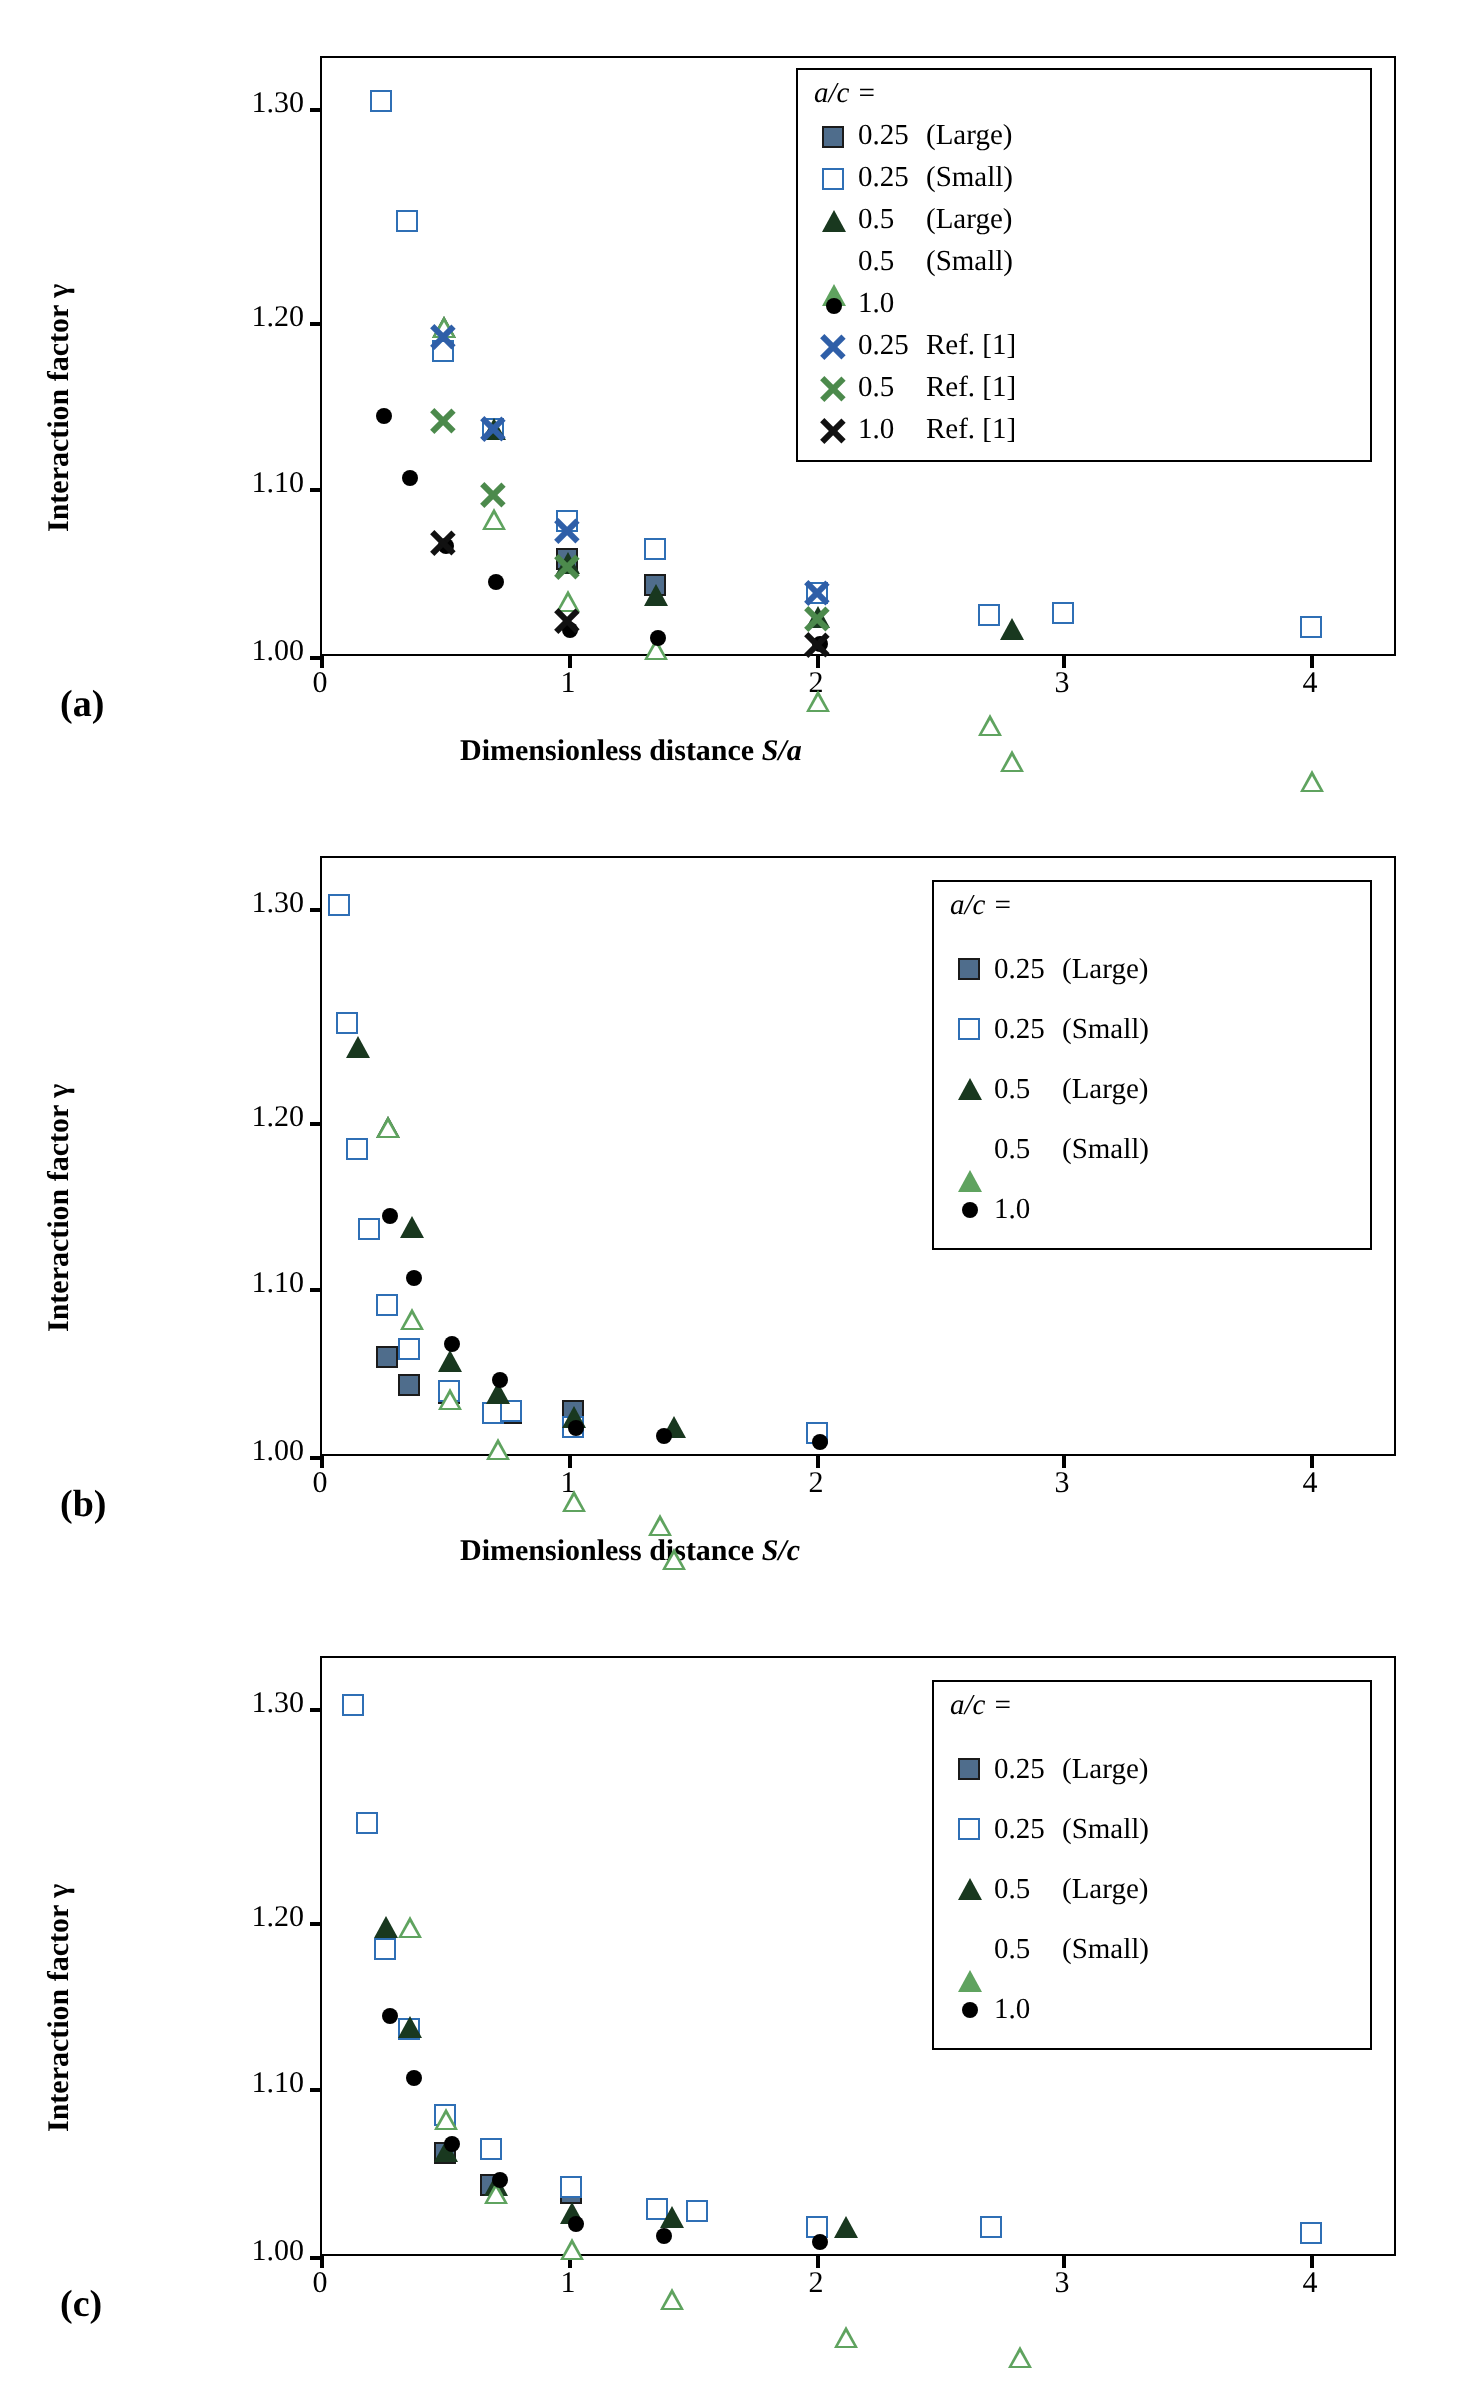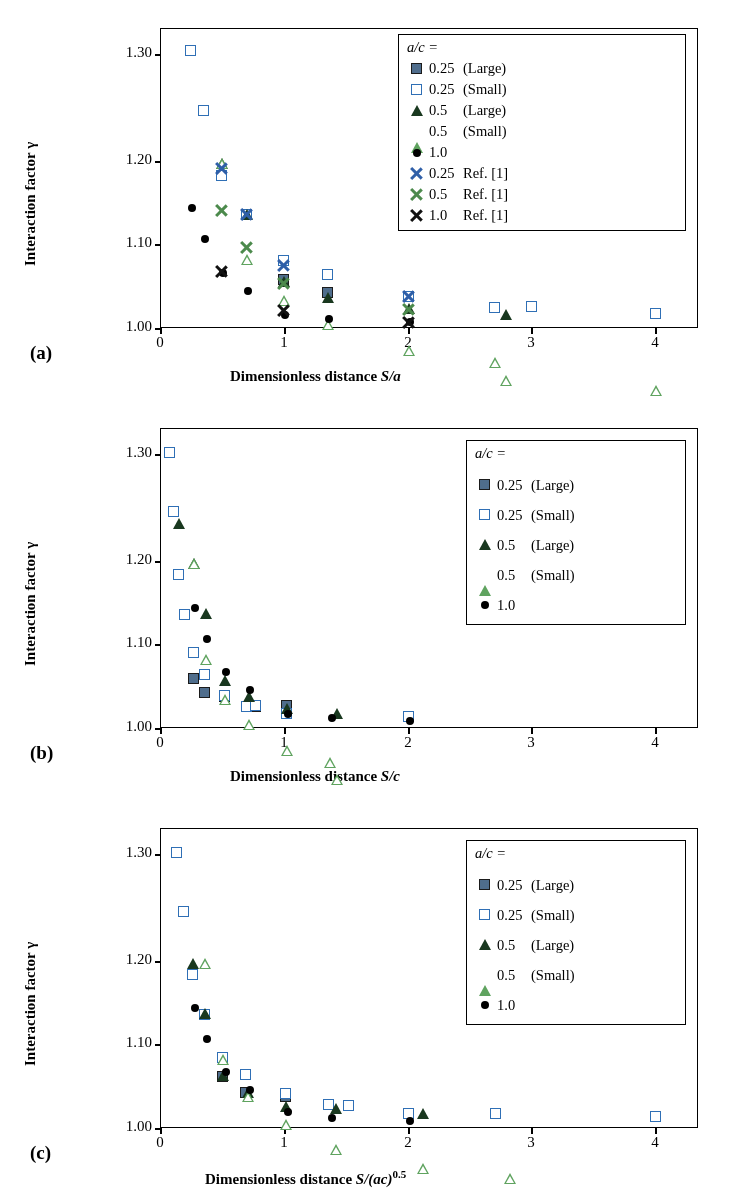--- a/index.html
+++ b/index.html
@@ -453,23 +453,20 @@
     </div>
   </div>
 </div>
 
 <div class="figure" id="fig-c">
   <div class="plot-wrap">
     <div class="axes" style="left:160px; top:28px; width:538px; height:300px;"></div>
 
     <div class="ylabel" style="left:22px; top:266px;">Interaction factor γ</div>
 
-    <div class="xlabel" style="left:205px; top:368px;">
-      <span>Dimensionless distance </span><i>S/(ac)</i><sup style="font-size:11px;">0.5</sup>
-    </div>
 
     <div class="panel-tag" style="left:30px; top:342px;">(c)</div>
 
     <div class="ytick" style="left:96px; top:318px; width:56px;">1.00</div>
     <div class="ytick" style="left:96px; top:234px; width:56px;">1.10</div>
     <div class="ytick" style="left:96px; top:151px; width:56px;">1.20</div>
     <div class="ytick" style="left:96px; top:44px; width:56px;">1.30</div>
     <div class="tickmark-y" style="left:155px; top:328px;"></div>
     <div class="tickmark-y" style="left:155px; top:244px;"></div>
     <div class="tickmark-y" style="left:155px; top:161px;"></div>

